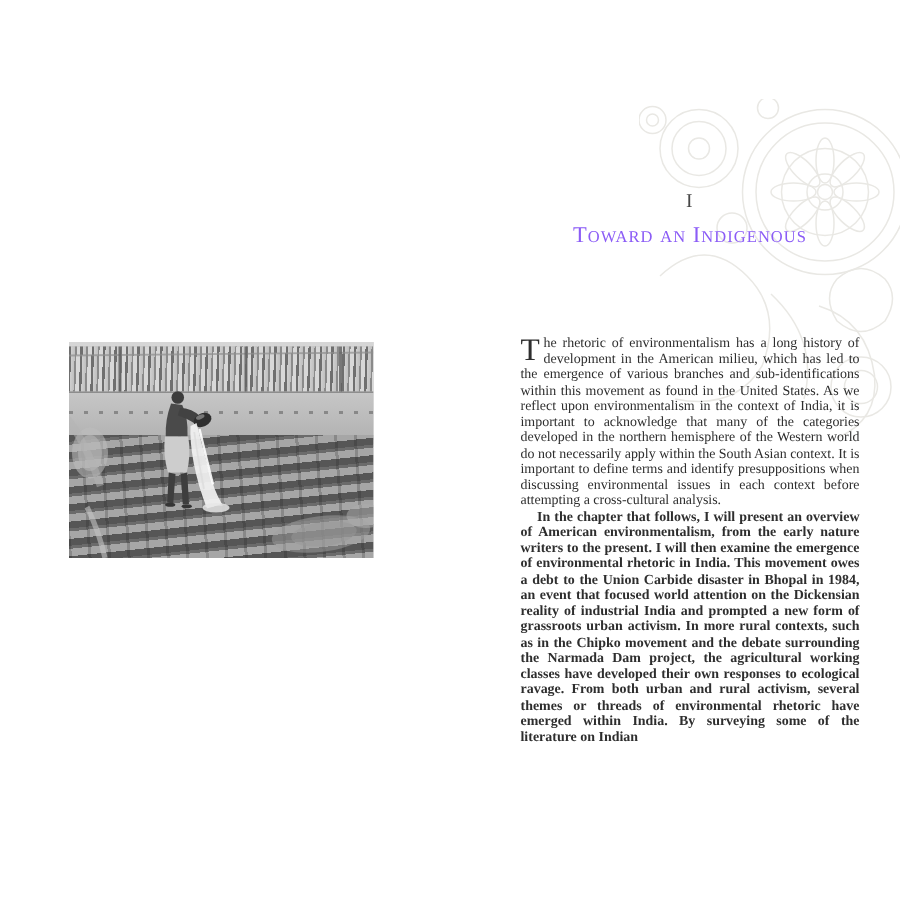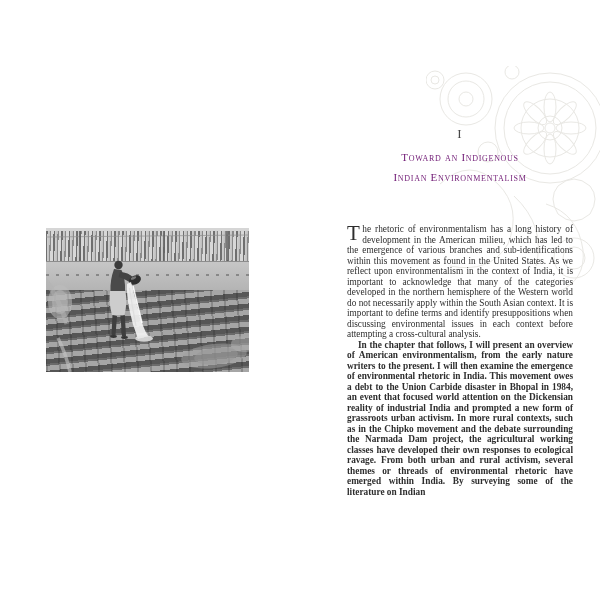--- a/index.html
+++ b/index.html
@@ -25,22 +25,22 @@
       repeating-linear-gradient(86deg, rgba(30,30,30,.22) 0 2px, rgba(0,0,0,0) 2px 13px),
       repeating-linear-gradient(174deg, #565656 0 4.5px, #6b6b6b 4.5px 6.5px, #a6a6a6 6.5px 11.5px);}
   .photo-overlay{position:absolute;left:0;top:0;width:100%;height:100%;}
 
   
   .page-right{position:absolute;left:300px;top:0;width:300px;height:600px;}
   .ornament{position:absolute;right:0;top:66px;width:174px;height:228px;}
   .chapter-head{position:absolute;left:47px;top:127px;width:226px;text-align:center;
     color:#474747;}
   .chapter-number{font-size:13px;line-height:14px;letter-spacing:1px;margin-bottom:7px;}
-  .chapter-title{margin:0;font-weight:normal;font-size:11px;line-height:19.5px;
-    font-variant:small-caps;letter-spacing:.7px;color:#701a75;}
+  .chapter-title{margin:0;font-weight:normal;font-size:15px;line-height:19.5px;
+    font-variant:small-caps;letter-spacing:.7px;color:#8b5cf6;}
   .chapter-title span{display:block;}
   .body-text{position:absolute;left:47px;top:224px;width:226px;
     font-size:9.3px;line-height:10.5px;text-align:justify;color:#2e2e2e;}
   .body-text p{margin:0;}
   .body-text p.indent{text-indent:11px;font-weight:bold;}
   .dropcap{float:left;font-size:21px;line-height:17px;padding:1px 2.5px 0 0;color:#2e2e2e;}
 </style>
 </head>
 <body>
 
@@ -125,21 +125,20 @@
         <circle cx="148" cy="192" r="20"></circle>
         <circle cx="148" cy="192" r="11"></circle>
         <path d="M132 120 Q148 106 164 120 Q174 132 164 148 Q148 162 132 148 Q122 132 132 120"></path>
       </g>
     </svg>
 
     <div class="chapter-head">
       <div class="chapter-number">I</div>
       <h1 class="chapter-title">
         <span>Toward an Indigenous</span>
-        <span>Indian Environmentalism</span>
       </h1>
     </div>
 
     <div class="body-text">
       <p><span class="dropcap">T</span><span>he rhetoric of environmentalism has a long history of development in the American milieu, which has led to the emergence of various branches and sub-identifications within this movement as found in the United States. As we reflect upon environmentalism in the context of India, it is important to acknowledge that many of the categories developed in the northern hemisphere of the Western world do not necessarily apply within the South Asian context. It is important to define terms and identify presuppositions when discussing environmental issues in each context before attempting a cross-cultural analysis.</span></p>
       <p class="indent">In the chapter that follows, I will present an overview of American environmentalism, from the early nature writers to the present. I will then examine the emergence of environmental rhetoric in India. This movement owes a debt to the Union Carbide disaster in Bhopal in 1984, an event that focused world attention on the Dickensian reality of industrial India and prompted a new form of grassroots urban activism. In more rural contexts, such as in the Chipko movement and the debate surrounding the Narmada Dam project, the agricultural working classes have developed their own responses to ecological ravage. From both urban and rural activism, several themes or threads of environmental rhetoric have emerged within India. By surveying some of the literature on Indian</p>
     </div>
 
   </div>
 </div>

